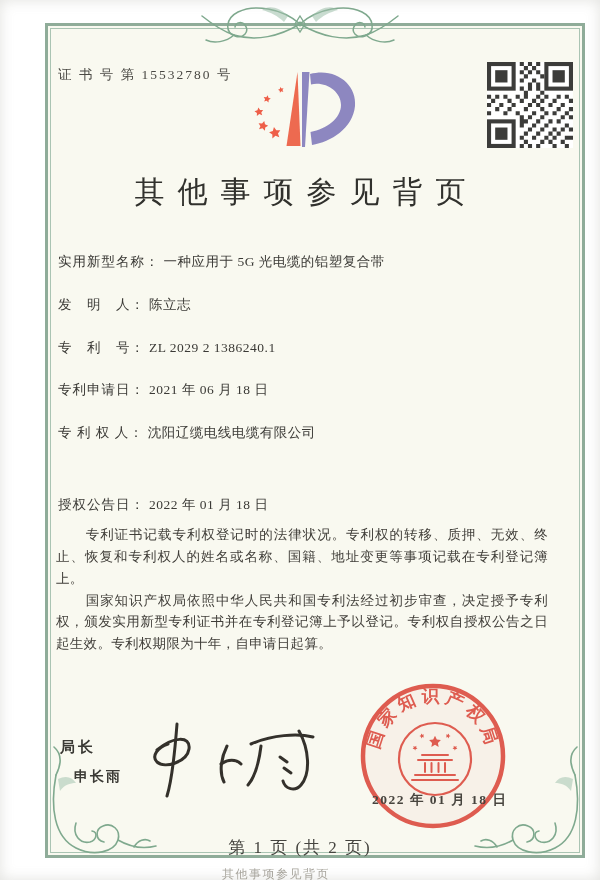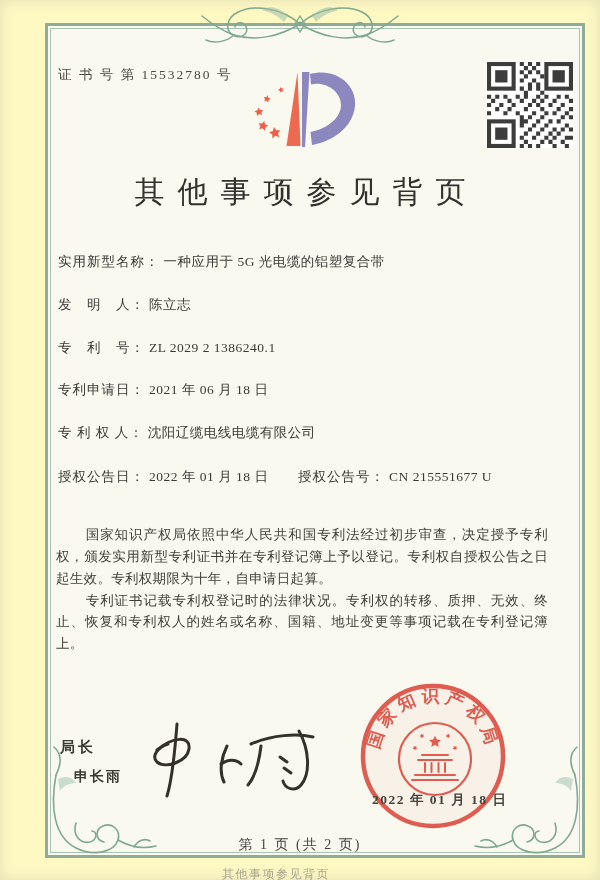--- a/index.html
+++ b/index.html
@@ -1,18 +1,18 @@
 <!DOCTYPE html>
 <html><head>
 <meta charset="utf-8">
 <style>
   html,body{margin:0;padding:0;background:#e9e8e2;}
   .sheet{
     position:relative;width:600px;height:880px;margin:0 auto;
-    background:#fef9c3;overflow:hidden;
+    background:#ffffff;overflow:hidden;
     font-family:"Liberation Serif","DejaVu Serif",serif;color:#3a3935;
   }
   .sheet::after{content:"";position:absolute;inset:0;pointer-events:none;
     box-shadow:inset 0 0 14px rgba(150,150,140,.28);}
   .frame{position:absolute;left:45px;top:23px;width:540px;height:835px;
     border:3px solid #8fac99;background:#f9f9f0;box-sizing:border-box;}
   .frame::before{content:"";position:absolute;inset:2px;border:1px solid #aac4b3;}
   .abs{position:absolute;}
   .cert-no{left:58px;top:66px;font-size:13.5px;letter-spacing:2px;color:#4a4944;}
   .title{left:0;top:172px;width:100%;text-align:center;font-size:30px;
@@ -22,21 +22,21 @@
   .row .val{letter-spacing:.5px;margin-left:4px;margin-top:15px;}
   .row2pair{display:inline-block;}
   .pair2{position:absolute;left:240px;top:0;}
   .paras{left:56px;top:524px;width:492px;font-size:13.5px;line-height:1.62;
     text-align:justify;color:#403e39;}
   .paras p{margin:0;text-indent:2.2em;letter-spacing:.3px;}
   .sig-title{left:60px;top:738px;font-size:15px;font-weight:700;letter-spacing:3px;color:#3b3a35;}
   .sig-name{left:74px;top:768px;font-size:14px;font-weight:600;letter-spacing:2px;color:#3b3a35;}
   .seal-date{left:372px;top:791px;font-size:13.5px;font-weight:600;
     letter-spacing:1.5px;color:#47443e;z-index:6;}
-  .page-no{left:0;top:836px;width:100%;text-align:center;font-size:14px;
+  .page-no{left:0;top:836px;width:100%;text-align:center;font-size:17px;
     letter-spacing:2px;color:#45443f;}
   .bleed{left:222px;top:866px;font-size:12px;letter-spacing:1.5px;color:#8d897e;opacity:.75;}
   svg{display:block;}
   .z5{z-index:5;}
 </style>
 </head>
 <body>
 
 <div class="sheet">
 
@@ -123,32 +123,29 @@
   </div>
   <div class="abs row" style="top:339px">
     <span class="lbl">专　利　号：</span><span class="val">ZL 2029 2 1386240.1</span>
   </div>
   <div class="abs row" style="top:381px">
     <span class="lbl">专利申请日：</span><span class="val">2021 年 06 月 18 日</span>
   </div>
   <div class="abs row" style="top:424px">
     <span class="lbl">专 利 权 人：</span><span class="val">沈阳辽缆电线电缆有限公司</span>
   </div>
-  <div class="abs row" style="top:468px">
+  <div class="abs row" style="top:496px">
     <span class="row2pair">
       <span class="lbl">授权公告日：</span><span class="val">2022 年 01 月 18 日</span>
     </span>
-    <span class="pair2">
-      <span class="lbl">授权公告号：</span><span class="val">CN 215551677 U</span>
-    </span>
   </div>
 
   <div class="abs paras">
+    <p>专利证书记载专利权登记时的法律状况。专利权的转移、质押、无效、终止、恢复和专利权人的姓名或名称、国籍、地址变更等事项记载在专利登记簿上。</p>
     <p>国家知识产权局依照中华人民共和国专利法经过初步审查，决定授予专利权，颁发实用新型专利证书并在专利登记簿上予以登记。专利权自授权公告之日起生效。专利权期限为十年，自申请日起算。</p>
-    <p>专利证书记载专利权登记时的法律状况。专利权的转移、质押、无效、终止、恢复和专利权人的姓名或名称、国籍、地址变更等事项记载在专利登记簿上。</p>
   </div>
 
   <div class="abs sig-title">局长</div>
   <div class="abs sig-name">申长雨</div>
 
   <svg class="abs" style="left:140px;top:712px;" width="190" height="90" viewBox="140 712 190 90">
     <g fill="none" stroke="#34312b" stroke-width="3" stroke-linecap="round">
       <path d="M157,750 C172,737 191,735 189,749 C187,762 165,769 157,762 C151,756 158,747 168,744"></path>
       <path d="M177,724 C175,750 172,780 167,796"></path>
       <path d="M227,746 C221,758 219,772 224,782"></path>

